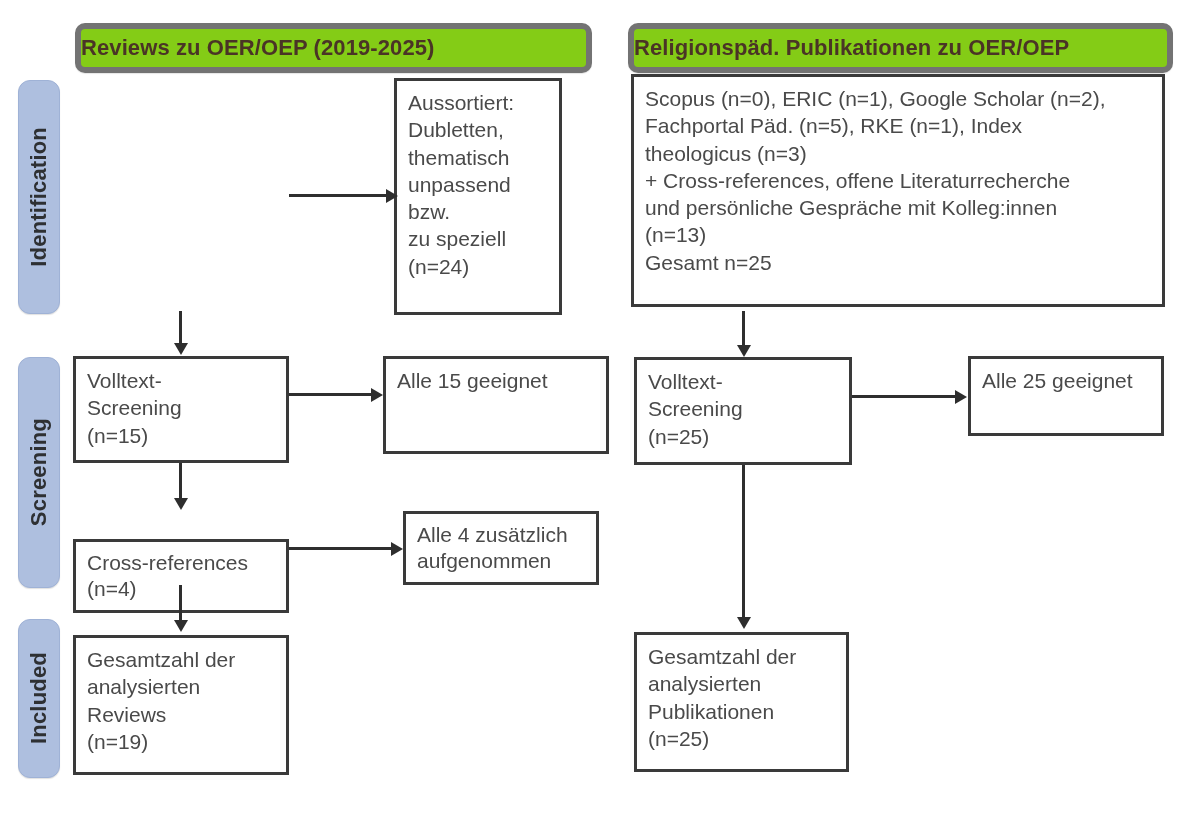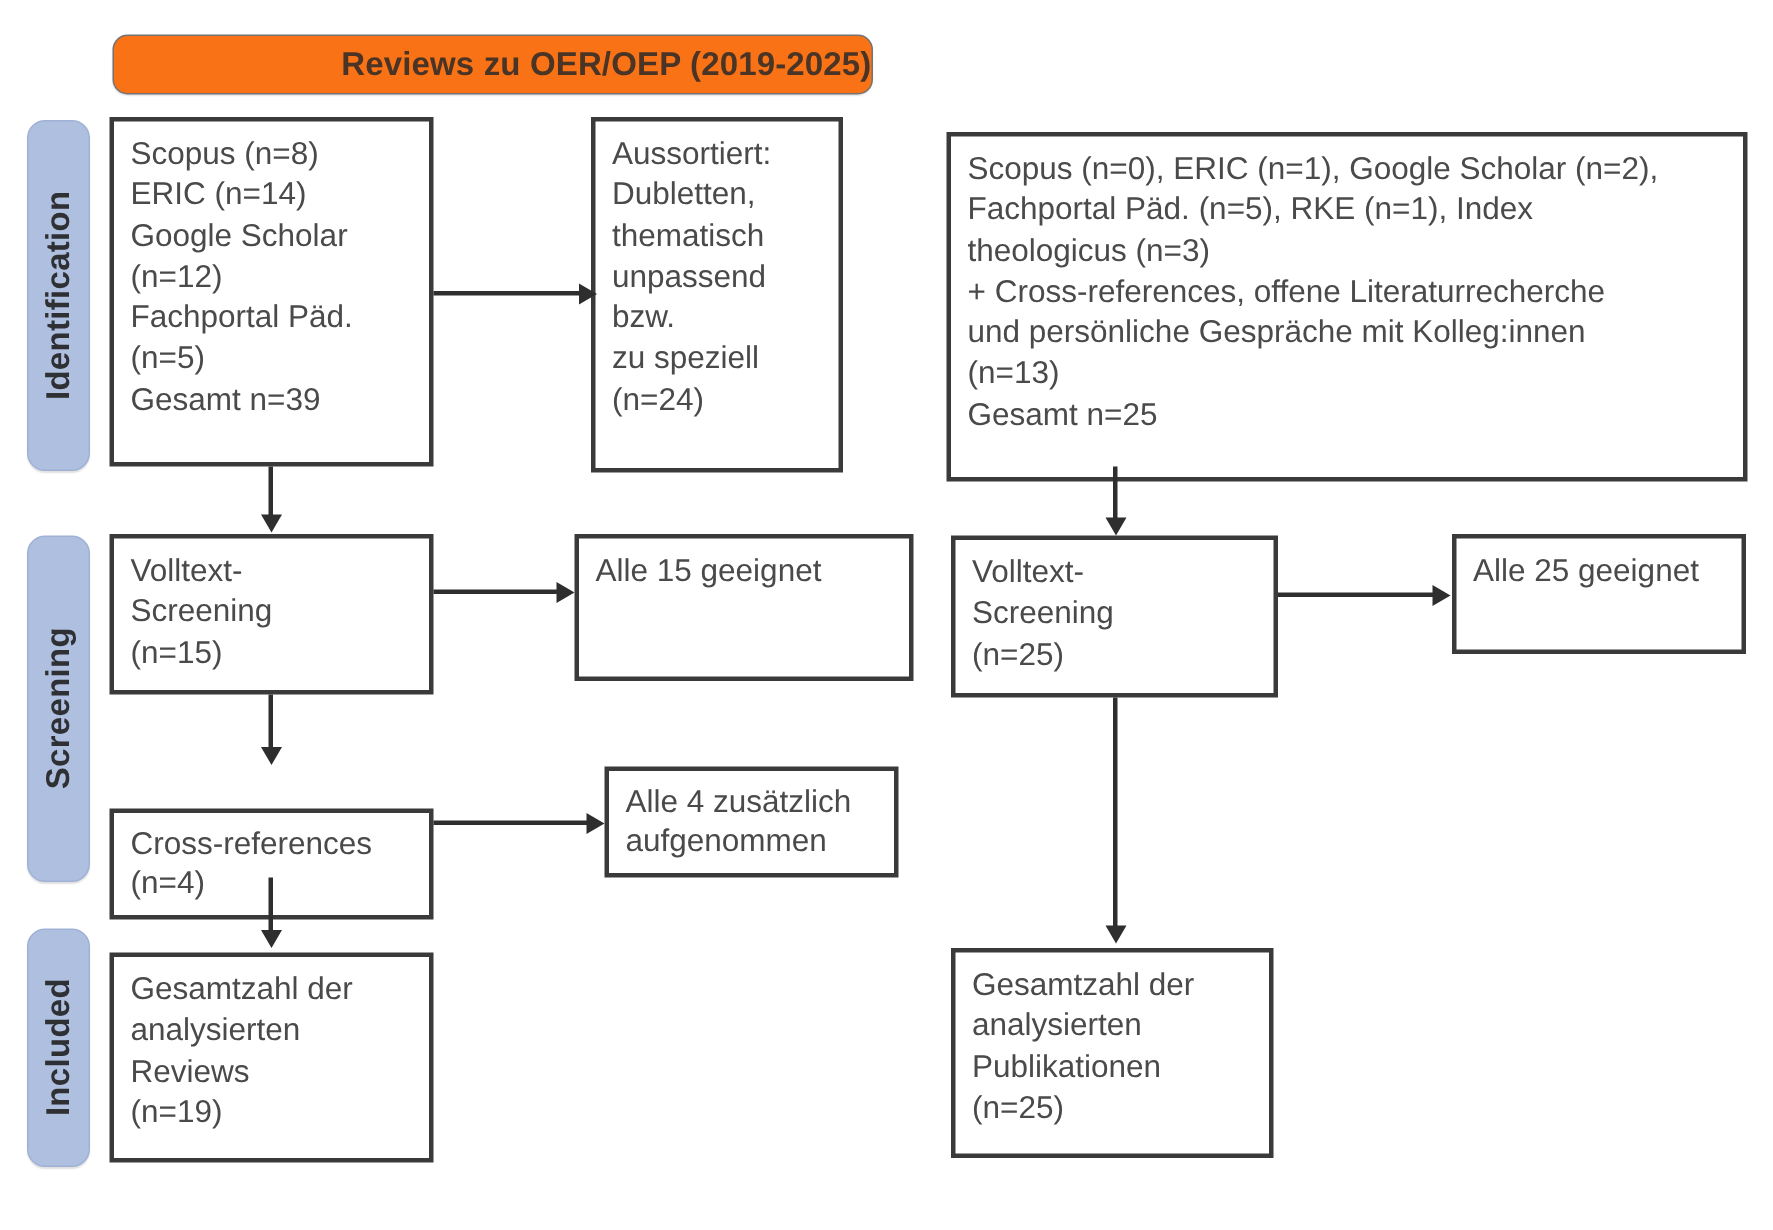--- a/index.html
+++ b/index.html
@@ -38,26 +38,26 @@
     font-size: 22px;
     font-weight: bold;
     color: #2e3033;
     letter-spacing: 0.2px;
     white-space: nowrap;
   }
 
   
   .header-pill {
     position: absolute;
-    background: #f97316;
-    border: 1px solid #737373;
+    background: #84cc16;
+    border: 6px solid #737373;
     border-radius: 10px;
     display: flex;
     align-items: center;
-    justify-content: flex-end;
+    justify-content: flex-start;
     box-shadow: 0 1px 1px rgba(0,0,0,0.10);
   }
   .header-pill .header-label {
     font-size: 22px;
     font-weight: bold;
     color: #4a3426;
     white-space: nowrap;
     letter-spacing: 0.1px;
   }
 
@@ -115,30 +115,24 @@
   </div>
 
   <div class="stage-pill" style="left:18px; top:619px; width:40px; height:157px;">
     <span class="stage-label">Included</span>
   </div>
 
   <div class="header-pill" style="left:75px; top:23px; width:505px; height:38px;">
     <span class="header-label">Reviews zu OER/OEP (2019-2025)</span>
   </div>
 
-
-  <div class="box" style="left:73px; top:78px; width:216px; height:233px;">
-    <span class="box-text">Scopus (n=8)
-ERIC (n=14)
-Google Scholar
-(n=12)
-Fachportal Päd.
-(n=5)
-Gesamt n=39</span>
-  </div>
+  <div class="header-pill" style="left:628px; top:23px; width:533px; height:38px;">
+    <span class="header-label">Religionspäd. Publikationen zu OER/OEP</span>
+  </div>
+
 
   <div class="box" style="left:394px; top:78px; width:168px; height:237px;">
     <span class="box-text">Aussortiert:
 Dubletten,
 thematisch
 unpassend bzw.
 zu speziell
 (n=24)</span>
   </div>
 
@@ -180,21 +174,21 @@
   <div class="conn v" style="left:179px; top:585px; height:36px;"></div>
   <div class="arrow-down" style="left:174px; top:620px;"></div>
 
   <div class="box" style="left:73px; top:635px; width:216px; height:140px;">
     <span class="box-text">Gesamtzahl der
 analysierten
 Reviews
 (n=19)</span>
   </div>
 
-  <div class="box" style="left:631px; top:88px; width:534px; height:233px;">
+  <div class="box" style="left:631px; top:74px; width:534px; height:233px;">
     <span class="box-text">Scopus (n=0), ERIC (n=1), Google Scholar (n=2),
 Fachportal Päd. (n=5), RKE (n=1), Index
 theologicus (n=3)
 + Cross-references, offene Literaturrecherche
 und persönliche Gespräche mit Kolleg:innen
 (n=13)
 Gesamt n=25</span>
   </div>
 
   <div class="conn v" style="left:742px; top:311px; height:35px;"></div>

